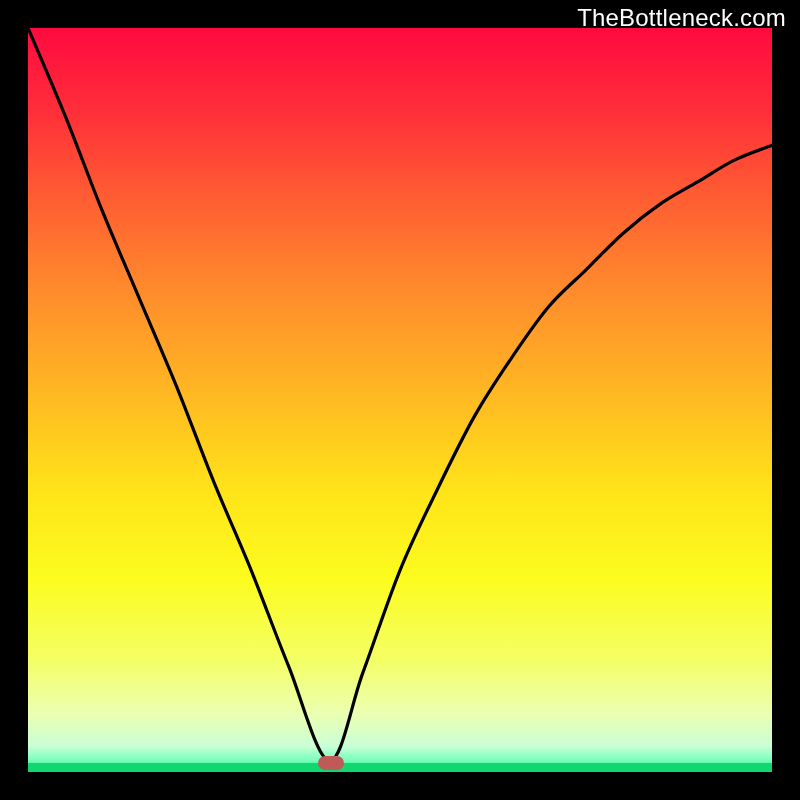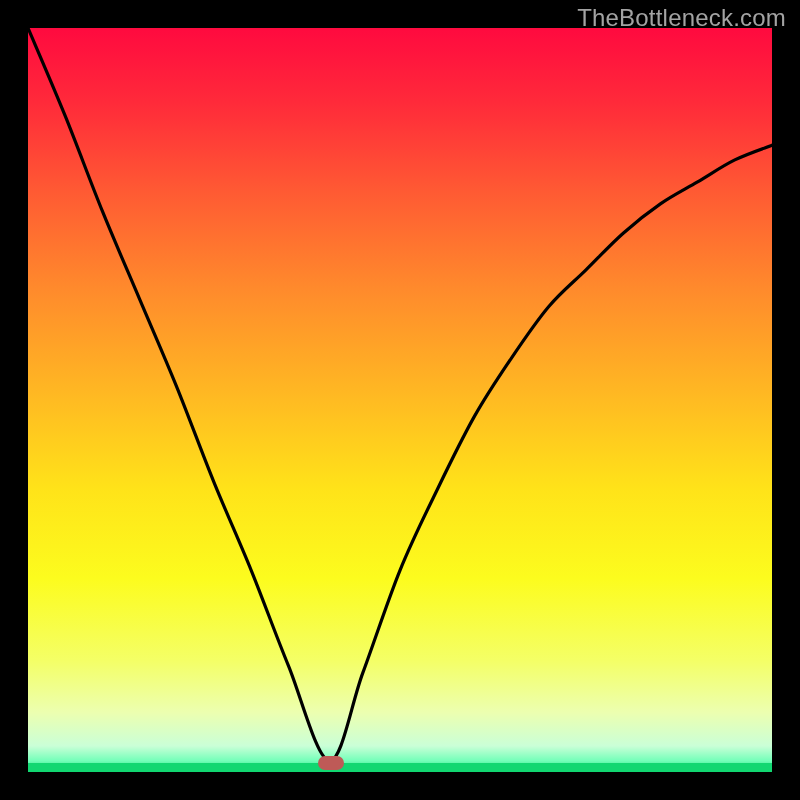--- a/index.html
+++ b/index.html
@@ -14,21 +14,21 @@
   .outer {
     position: relative;
     width: 800px;
     height: 800px;
     background: #000;
   }
   .watermark {
     position: absolute;
     top: 4px;
     right: 14px;
-    color: #a3a3a3;
+    color: #ffffff;
     font-size: 24px;
     font-weight: 500;
     letter-spacing: 0.2px;
     user-select: none;
   }
   .plot-frame {
     position: absolute;
     left: 28px;
     top: 28px;
     width: 744px;

